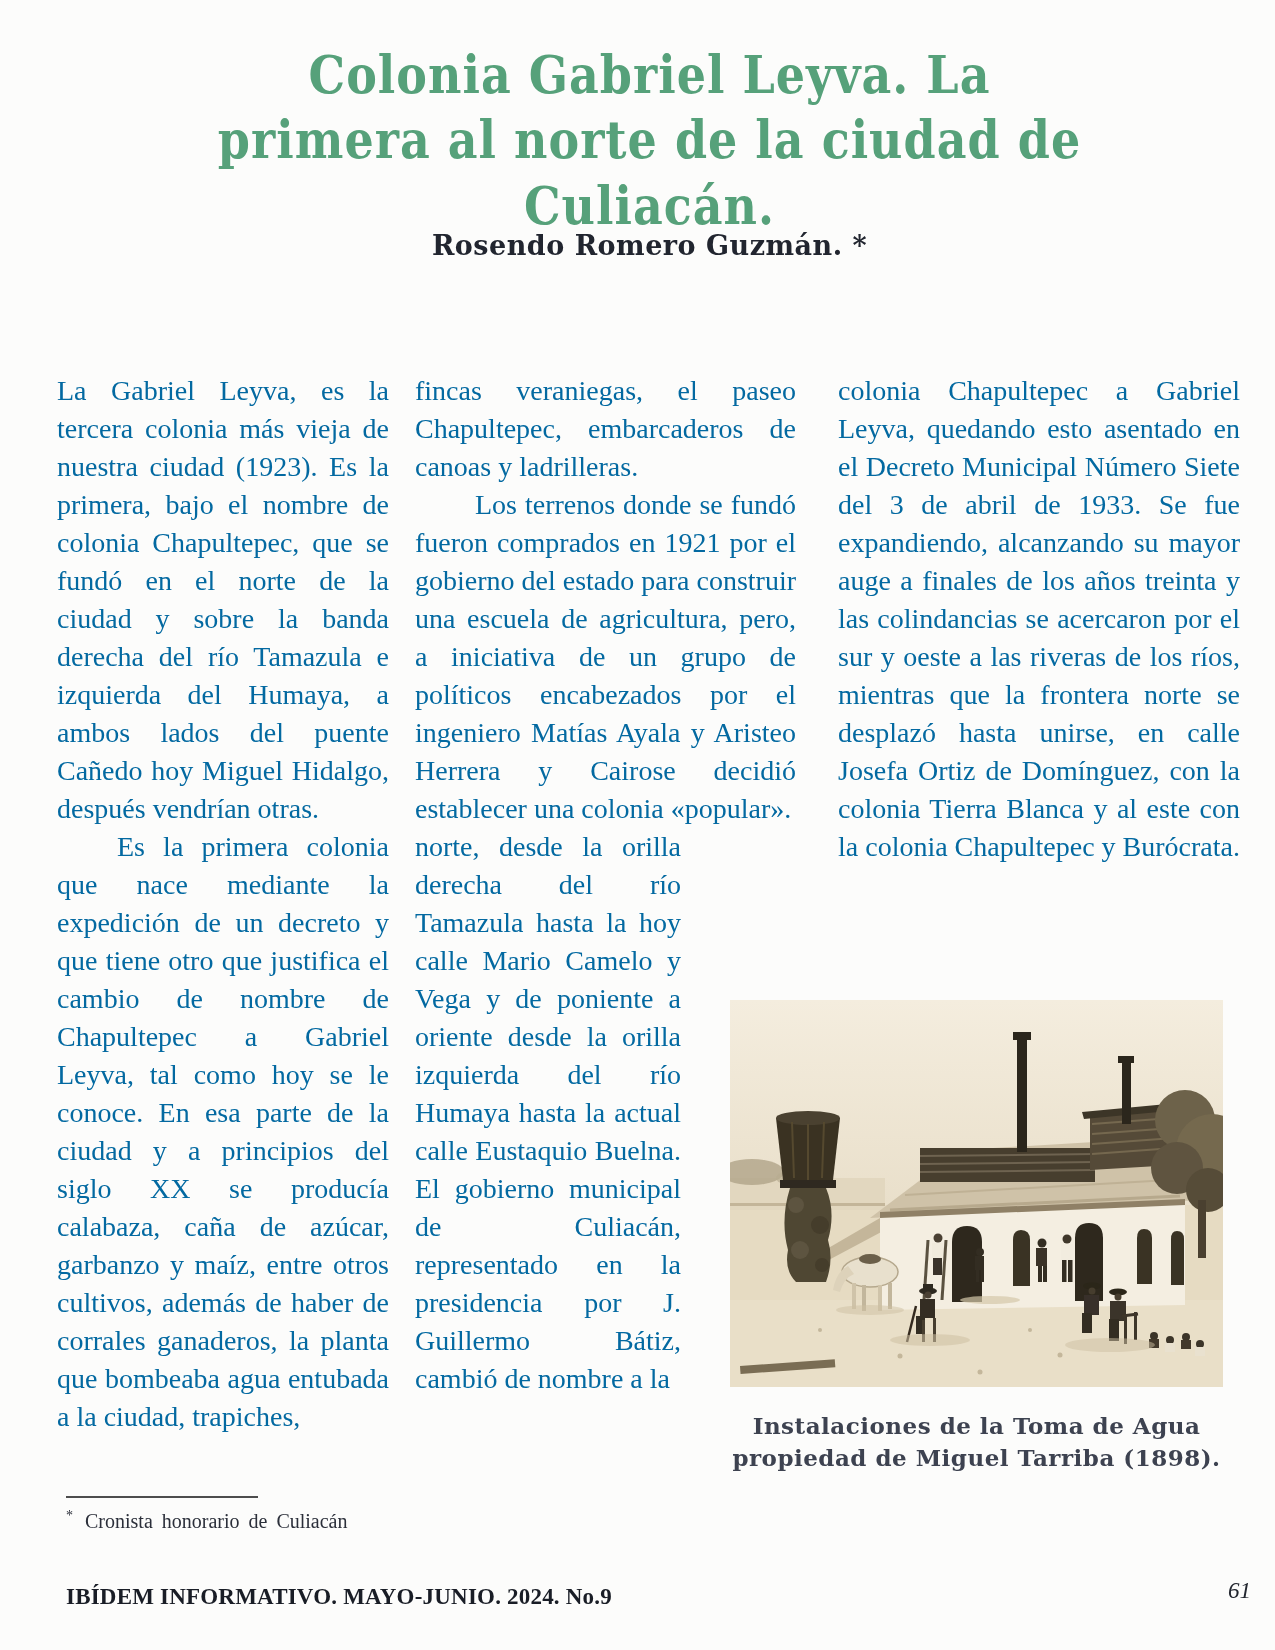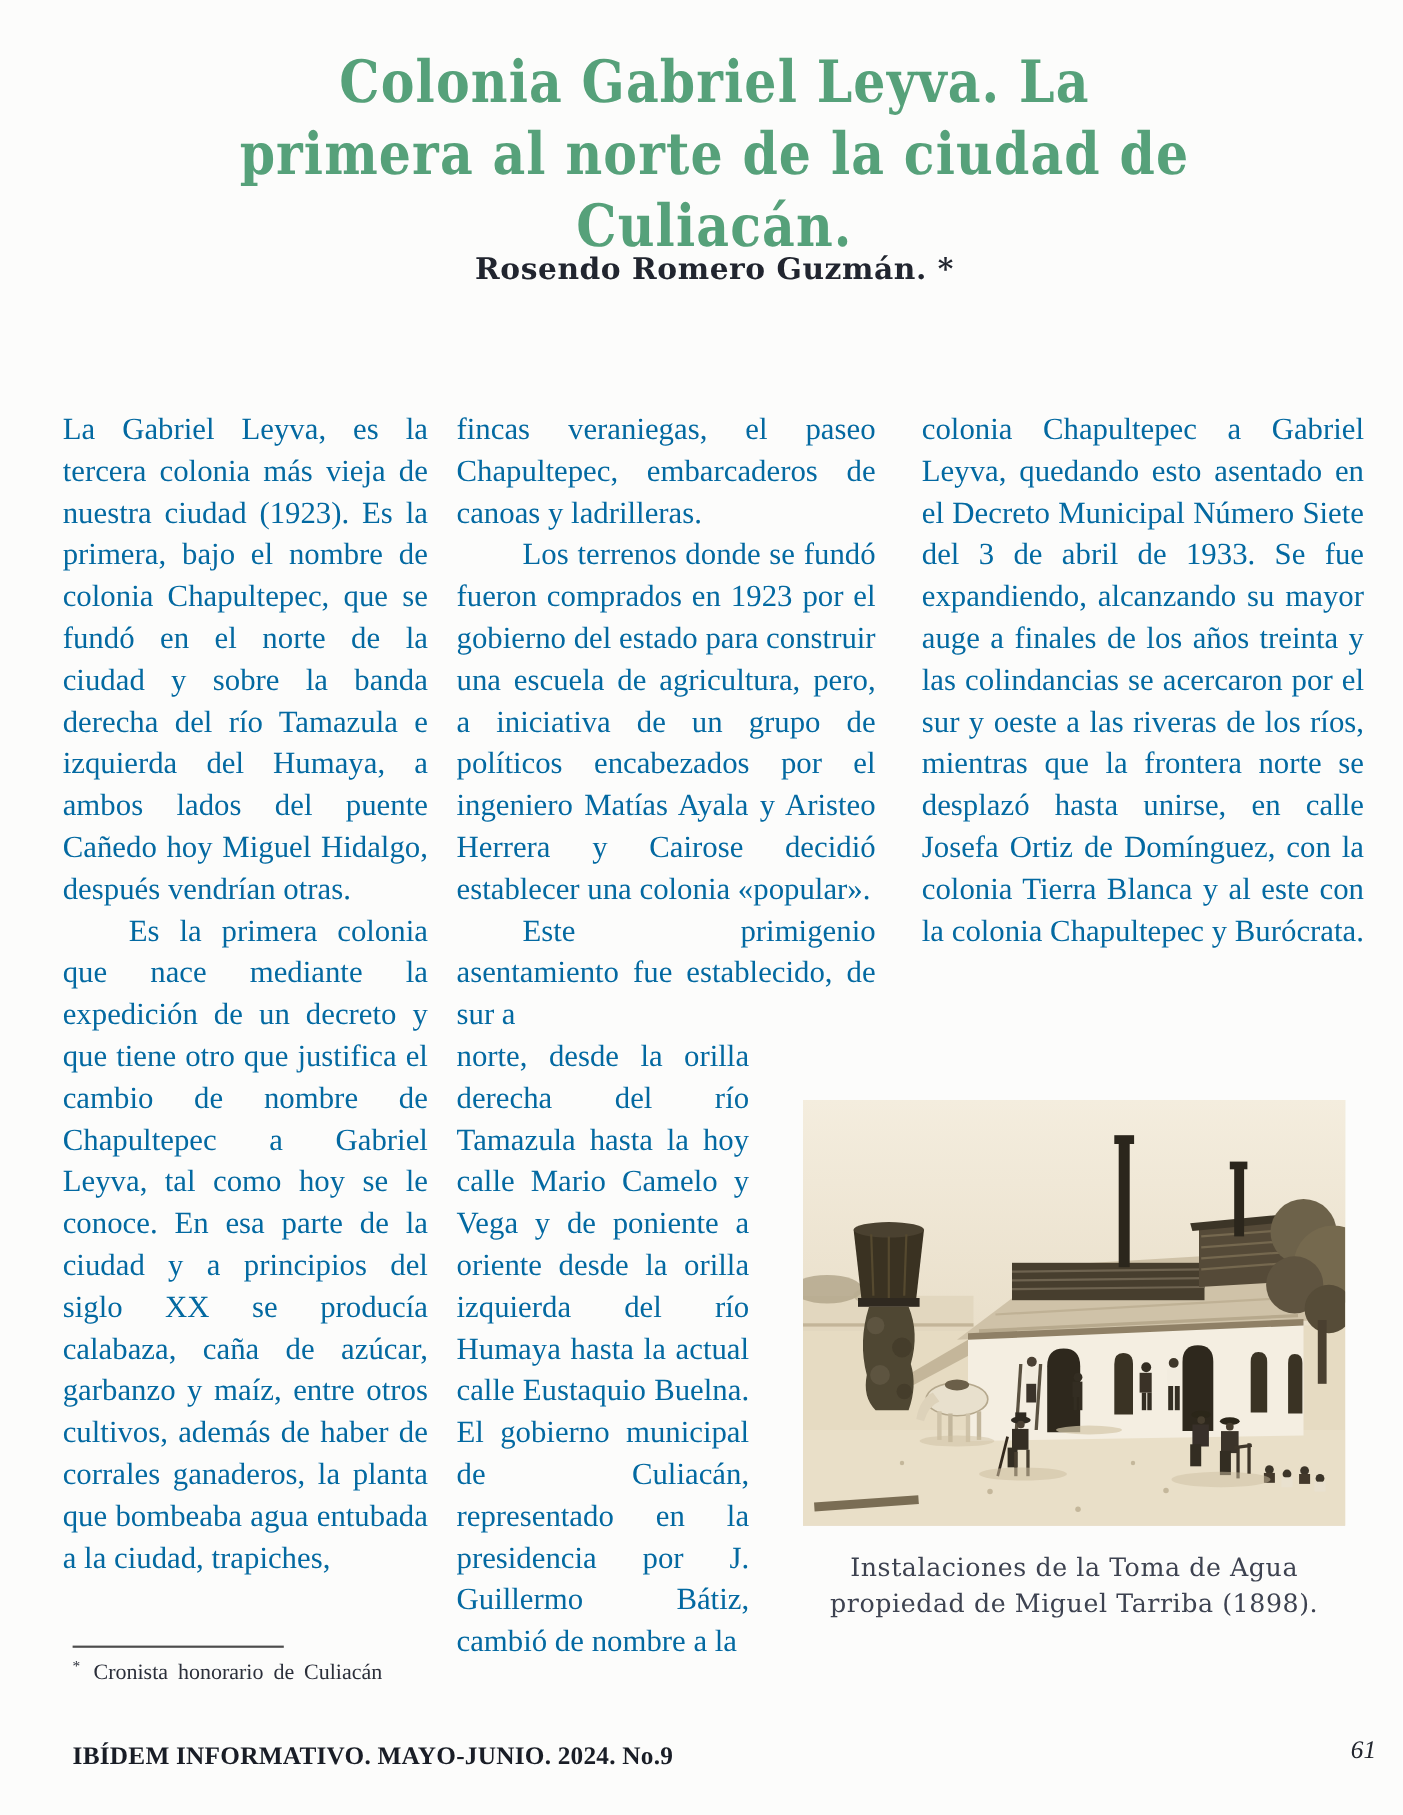--- a/index.html
+++ b/index.html
@@ -40,20 +40,21 @@
   #photo{
     position:absolute;left:730px;top:1000px;width:493px;height:387px;
     overflow:hidden;background:#ece3d2;
   }
   #caption{
     position:absolute;left:730px;top:1410px;width:493px;
     text-align:center;
     font-family:"DejaVu Serif",serif;
     font-size:23px;line-height:32px;letter-spacing:.5px;
     color:#3d4250;
+    font-weight:bold;
   }
   
   #fn-rule{
     position:absolute;left:66px;top:1496px;width:192px;height:2px;
     background:#4d4d4d;
   }
   #footnote{
     position:absolute;left:66px;top:1508px;
     font-size:20px;color:#2b2f3a;word-spacing:4px;text-align:right;
   }
@@ -83,22 +84,21 @@
 
   <div id="author">Rosendo Romero Guzmán. *</div>
 
   <div id="col1" class="col">
     <p>La Gabriel Leyva, es la tercera colonia más vieja de nuestra ciudad (1923). Es la primera, bajo el nombre de colonia Chapultepec, que se fundó en el norte de la ciudad y sobre la banda derecha del río Tamazula e izquierda del Humaya, a ambos lados del puente Cañedo hoy Miguel Hidalgo, después vendrían otras.</p>
     <p class="indent">Es la primera colonia que nace mediante la expedición de un decreto y que tiene otro que justifica el cambio de nombre de Chapultepec a Gabriel Leyva, tal como hoy se le conoce. En esa parte de la ciudad y a principios del siglo XX se producía calabaza, caña de azúcar, garbanzo y maíz, entre otros cultivos, además de haber de corrales ganaderos, la planta que bombeaba agua entubada a la ciudad, trapiches,</p>
   </div>
 
   <div id="col2" class="col">
     <p>fincas veraniegas, el paseo Chapultepec, embarcaderos de canoas y ladrilleras.</p>
-    <p class="indent">Los terrenos donde se fundó fueron comprados en 1923 por el gobierno del estado para construir una escuela de agricultura, pero, a iniciativa de un grupo de políticos encabezados por el ingeniero Matías Ayala y Aristeo Herrera y Cairose decidió establecer una colonia «popular».</p>
-    <p class="indent">Este primigenio asentamiento fue establecido, de sur a</p>
+    <p class="indent">Los terrenos donde se fundó fueron comprados en 1921 por el gobierno del estado para construir una escuela de agricultura, pero, a iniciativa de un grupo de políticos encabezados por el ingeniero Matías Ayala y Aristeo Herrera y Cairose decidió establecer una colonia «popular».</p>
     <div id="col2-narrow">
       <p>norte, desde la orilla derecha del río Tamazula hasta la hoy calle Mario Camelo y Vega y de poniente a oriente desde la orilla izquierda del río Humaya hasta la actual calle Eustaquio Buelna. El gobierno municipal de Culiacán, representado en la presidencia por J. Guillermo Bátiz, cambió de nombre a la</p>
     </div>
   </div>
 
   <div id="col3" class="col">
     <p>colonia Chapultepec a Gabriel Leyva, quedando esto asentado en el Decreto Municipal Número Siete del 3 de abril de 1933. Se fue expandiendo, alcanzando su mayor auge a finales de los años treinta y las colindancias se acercaron por el sur y oeste a las riveras de los ríos, mientras que la frontera norte se desplazó hasta unirse, en calle Josefa Ortiz de Domínguez, con la colonia Tierra Blanca y al este con la colonia Chapultepec y Burócrata.</p>
   </div>
 
   <div id="photo">

